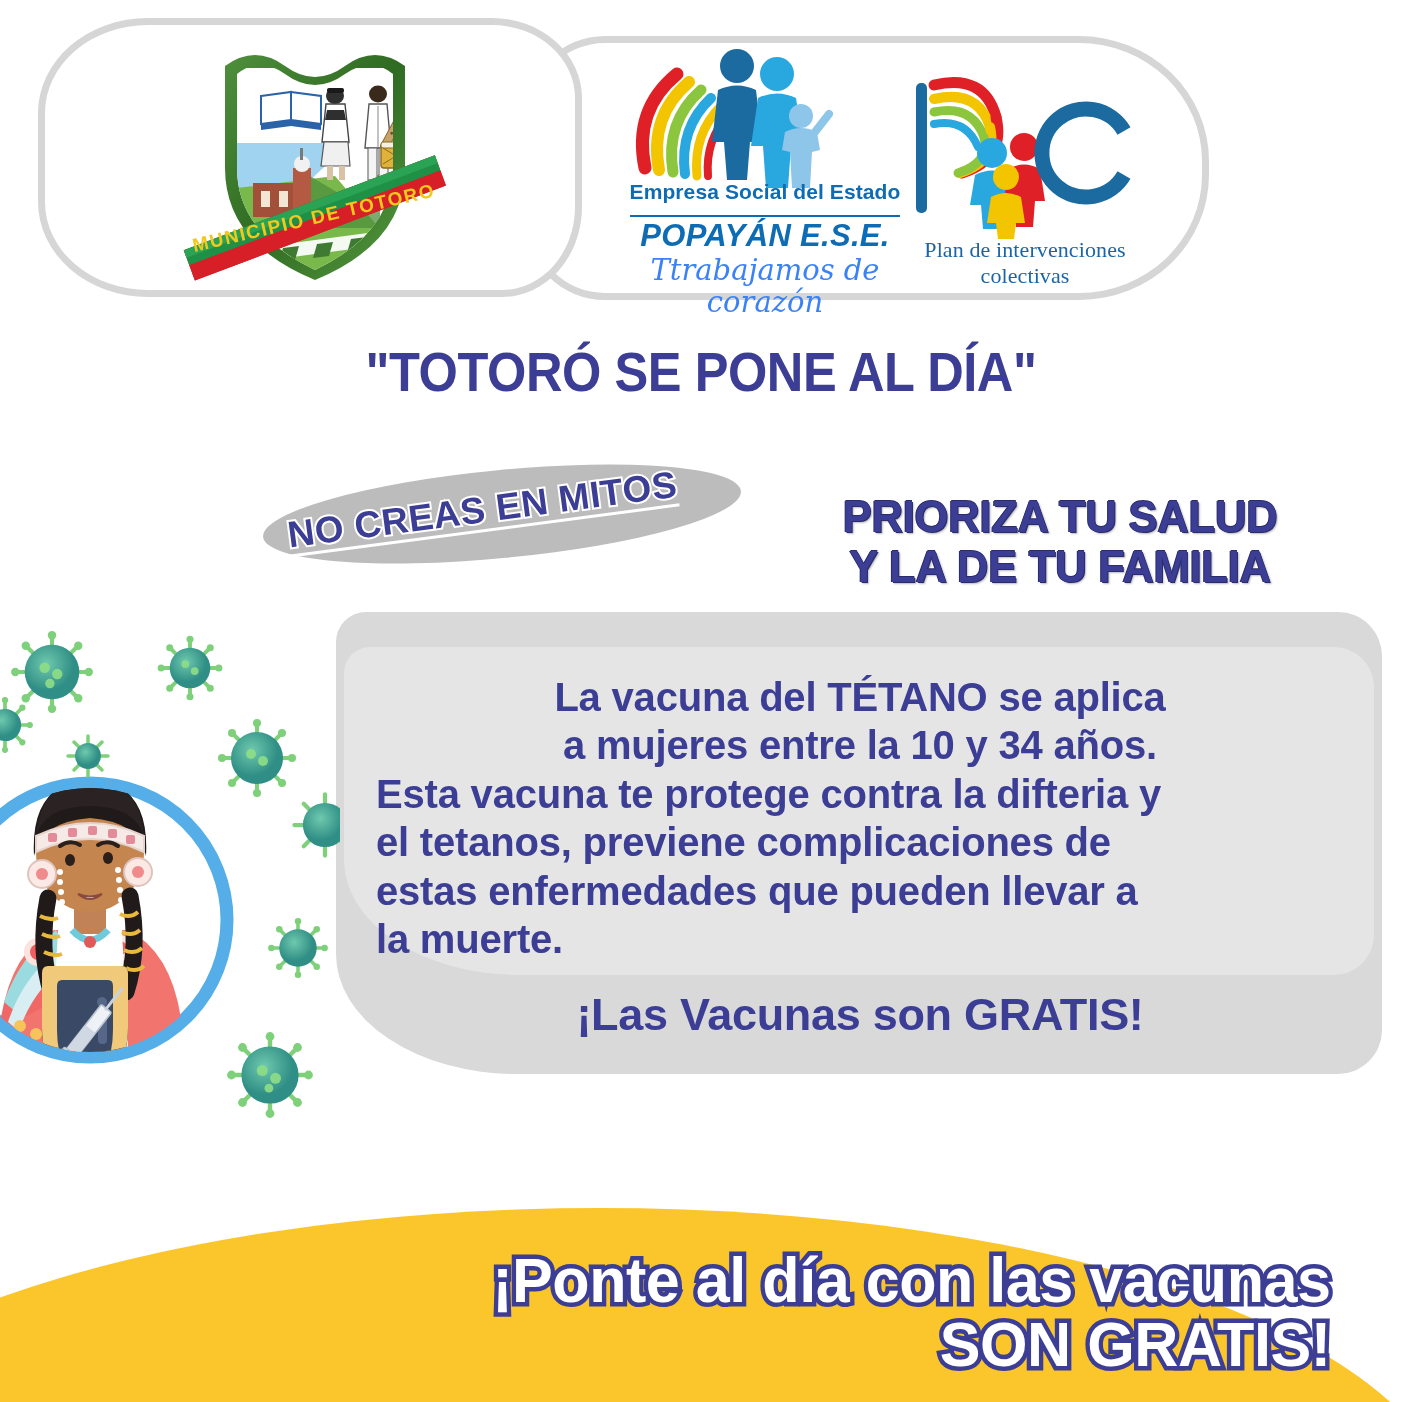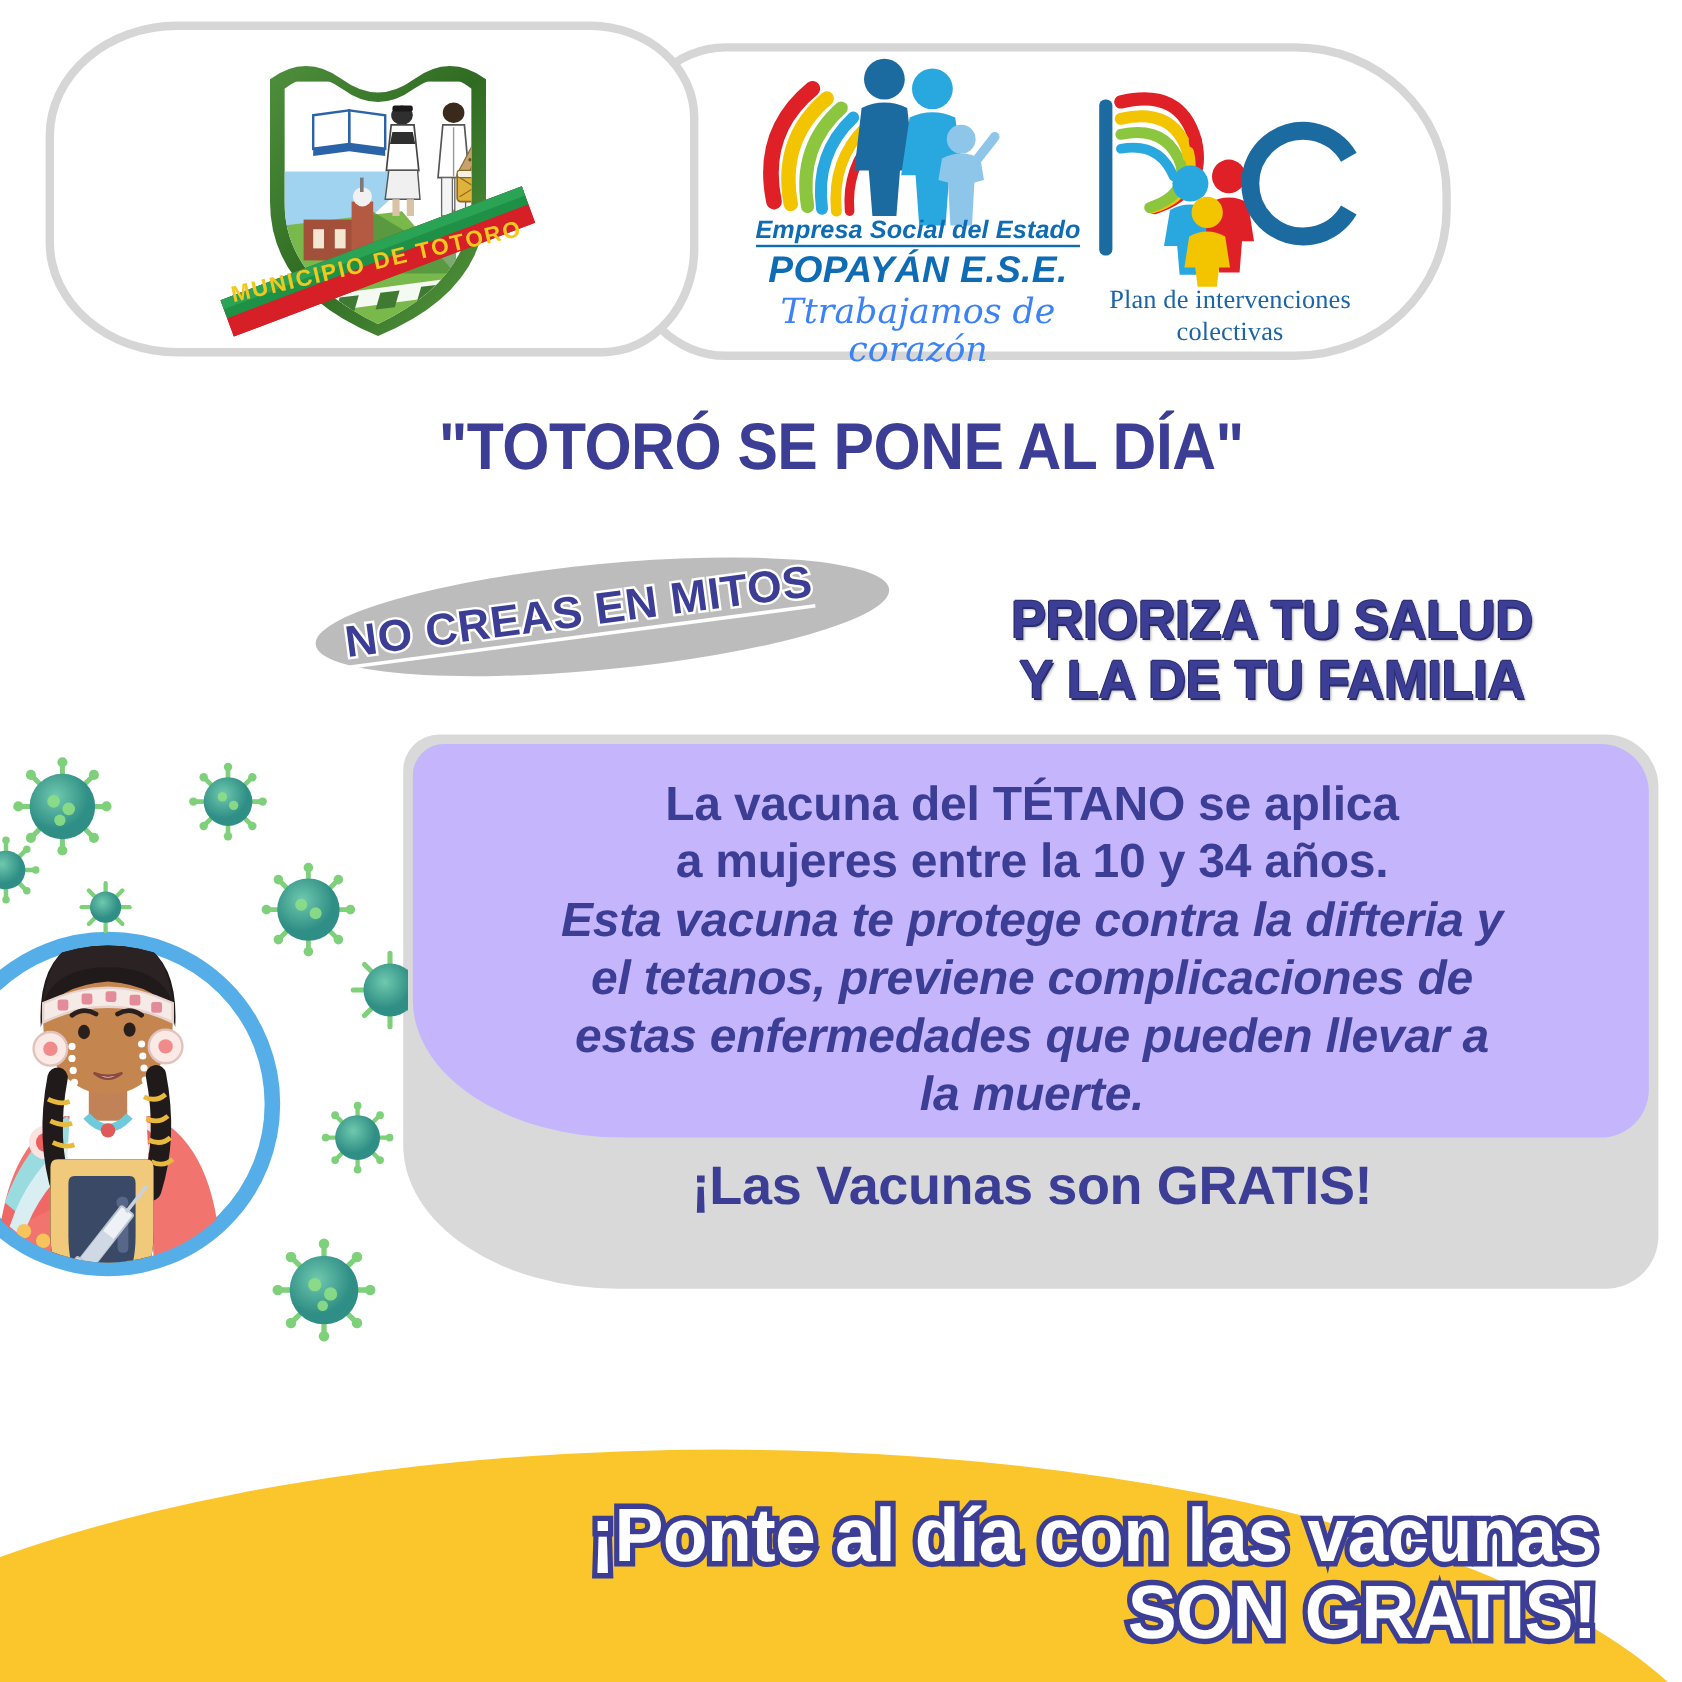--- a/index.html
+++ b/index.html
@@ -28,23 +28,23 @@
     z-index:1;
   }
 
   
   .shield-wrap{position:absolute;left:175px;top:48px;width:280px;height:235px;z-index:5;}
 
   
   .ese-logo{position:absolute;left:615px;top:40px;width:300px;height:235px;z-index:5;}
   .ese-text{position:absolute;left:0;top:140px;width:300px;text-align:center;}
   .ese-l1{
-    font-size:21px;font-weight:bold;font-style:italic;color:#0E6CB5;
+    font-size:21px;font-weight:bold;color:#0E6CB5;
     letter-spacing:.1px;border-bottom:2.5px solid #0E6CB5;display:inline-block;
-    padding-bottom:1px;line-height:1.1;
+    padding-bottom:12px;line-height:1.1;
   }
   .ese-l2{
     font-size:31px;font-weight:bold;font-style:italic;color:#0E6CB5;
     line-height:1.12;margin-top:2px;letter-spacing:.3px;
   }
   .ese-l3{
     font-size:29px;font-style:italic;color:#3b82f6;
     font-family:"DejaVu Serif",serif;line-height:1.1;margin-top:1px;
   }
 
@@ -95,33 +95,33 @@
   .priori div{white-space:nowrap;}
 
   
   .info-shadow{
     position:absolute;left:336px;top:612px;width:1046px;height:462px;
     background:#d9d9d9;
     border-radius:30px 44px 44px 180px / 30px 44px 44px 120px;
     z-index:3;
   }
   .info-box{
-    position:absolute;left:344px;top:620px;width:1030px;height:328px;
-    background:#c4b5fd;
+    position:absolute;left:344px;top:647px;width:1030px;height:328px;
+    background:#e5e5e5;
     border-radius:26px 40px 40px 175px / 26px 40px 40px 115px;
     z-index:4;
     box-sizing:border-box;
     padding:26px 30px 10px 32px;
   }
   .info-line{
     color:#3B3E94;font-weight:bold;font-size:40px;line-height:1.21;
     letter-spacing:-0.2px;white-space:nowrap;
   }
   .info-center{text-align:center;}
-  .info-left{text-align:center;font-style:italic;}
+  .info-left{text-align:left;}
   .info-free{
     color:#3B3E94;font-weight:bold;font-size:45px;text-align:center;
     margin-top:26px;letter-spacing:-0.3px;white-space:nowrap;
   }
 
   
   .illus{position:absolute;left:-20px;top:630px;width:360px;height:500px;z-index:5;}
 
   
   .bottom-wave{

